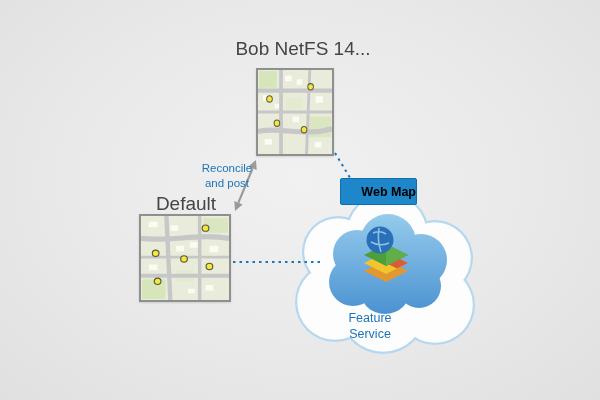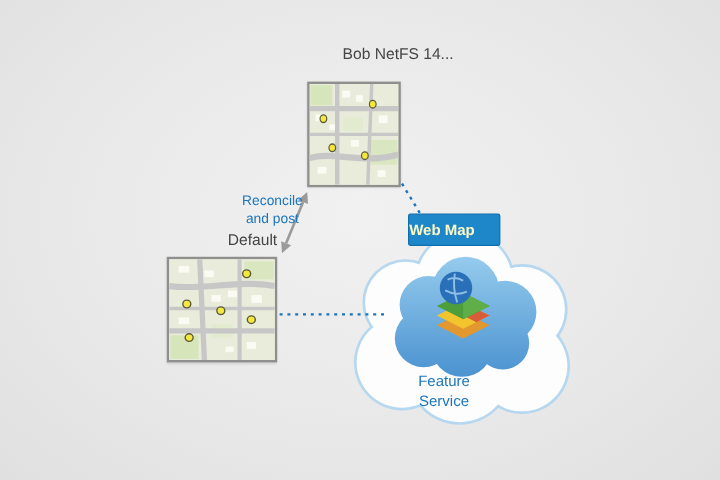--- a/index.html
+++ b/index.html
@@ -2,32 +2,32 @@
 <html style="--accent-blue: #1c75bb; --web-map-fill: #1e87c9; --cloud-blue: #57a0d8; --cloud-outline: #b5d7ef; --arrow-gray: #9a9a9a; --map-marker-yellow: #f4e73e; --background-gray: #e9e9e9;"><head>
 <meta charset="utf-8">
 <style>
   html,body{margin:0;padding:0;}
   body{font-family:"Liberation Sans","DejaVu Sans",sans-serif;}
   .canvas{
     position:relative;width:600px;height:400px;overflow:hidden;
     background:radial-gradient(ellipse at 50% 45%, #f1f1f1 0%, #e9e9e9 55%, #e0e0e0 100%);
   }
   .abs{position:absolute;}
-  .label{color:#454545;font-size:13px;text-align:right;line-height:1.25;}
+  .label{color:#454545;font-size:19px;text-align:center;line-height:1.25;}
   .blue-label{color:var(--accent-blue,#1c75bb);font-size:11.5px;text-align:center;line-height:1.3;}
   .map-frame{
     border:2px solid #8f8f8f;background:#e9ecdb;box-sizing:border-box;
     box-shadow:0 1px 2px rgba(0,0,0,0.12);
   }
   .map-frame svg{display:block;width:100%;height:100%;}
   .webmap-box{
     background:var(--web-map-fill,#1e87c9);
     border:1px solid #0f6fae;border-radius:2px;
-    color:#fef9c3;font-size:12.5px;font-weight:bold;
-    display:flex;align-items:center;justify-content:flex-start;
+    color:#000000;font-size:12.5px;font-weight:bold;
+    display:flex;align-items:center;justify-content:flex-end;
     box-sizing:border-box;
   }
   .fs-label{font-size:12.5px;}
 </style>
 </head>
 <body>
 
 <div class="canvas">
 
   <svg class="abs" style="left:283px;top:190px;" width="205" height="170" viewBox="0 0 205 170">

